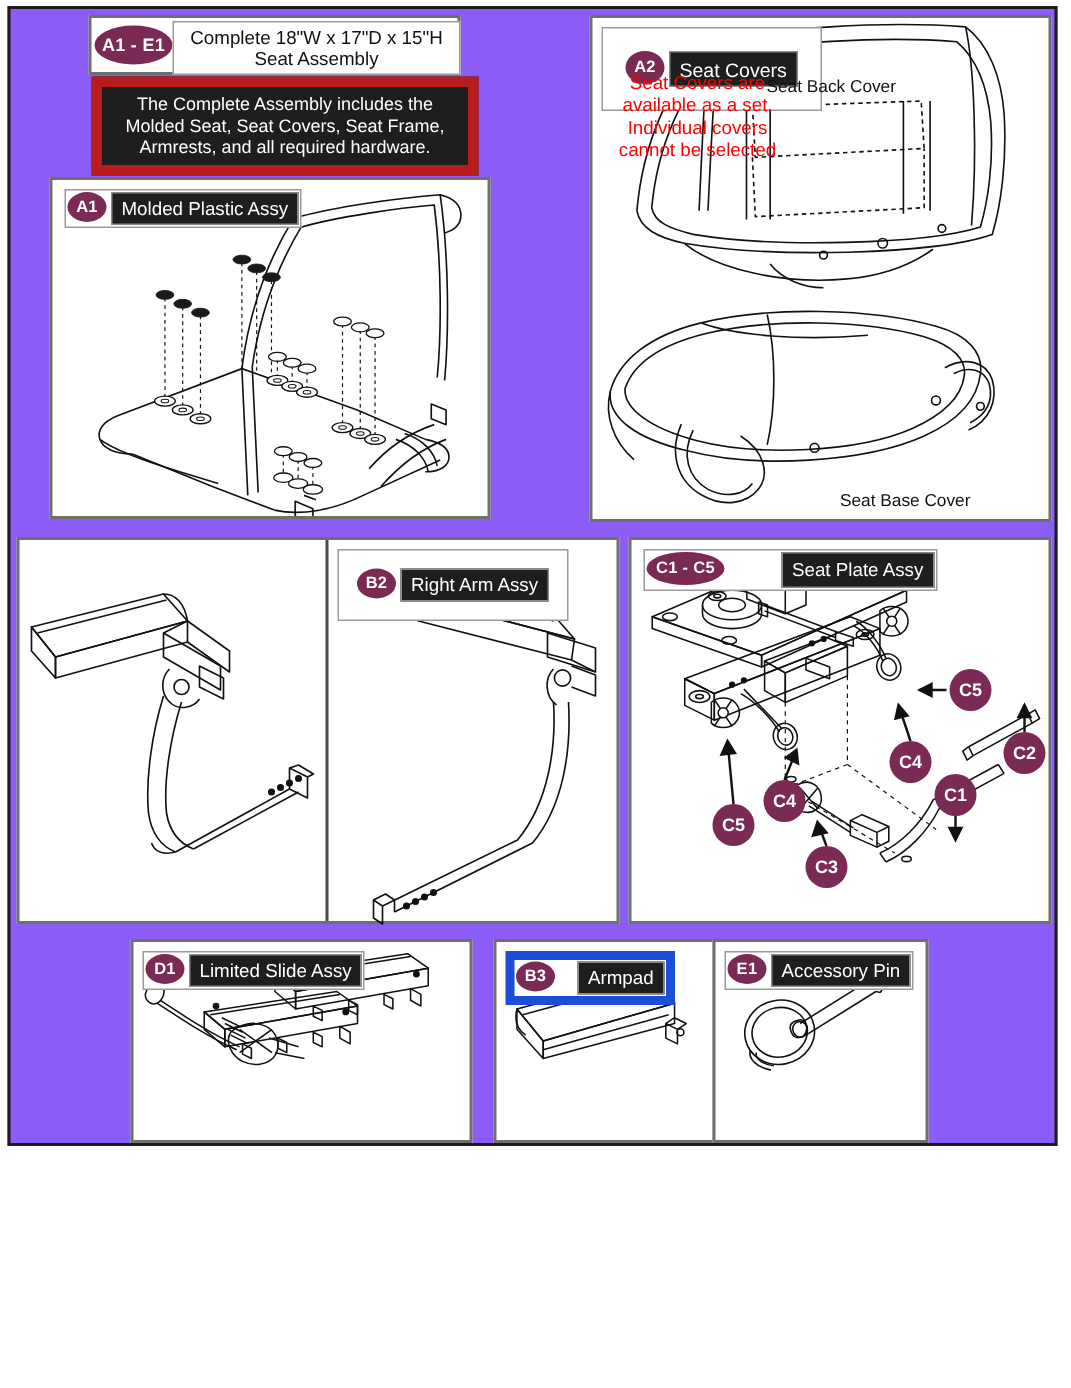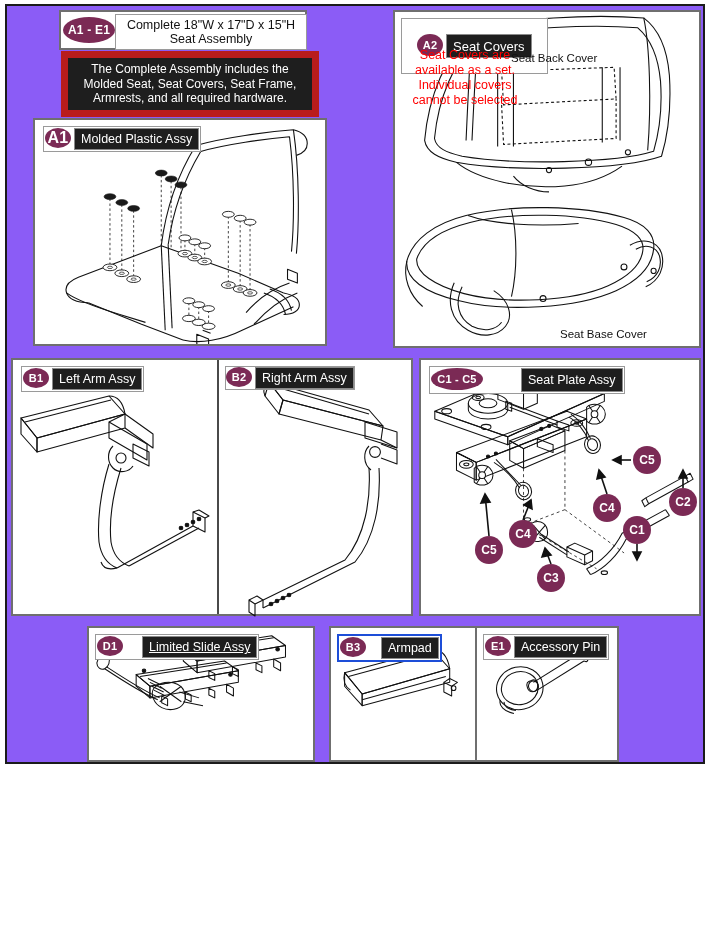--- a/index.html
+++ b/index.html
@@ -138,21 +138,21 @@
           <ellipse cx="196" cy="168" rx="2.6" ry="1.2"></ellipse>
             <ellipse cx="208" cy="172" rx="2.6" ry="1.2"></ellipse>
             <ellipse cx="218" cy="176" rx="2.6" ry="1.2"></ellipse>
           <ellipse cx="152" cy="136" rx="2.6" ry="1.2"></ellipse>
             <ellipse cx="162" cy="140" rx="2.6" ry="1.2"></ellipse>
             <ellipse cx="172" cy="144" rx="2.6" ry="1.2"></ellipse>
         </g>
       </svg>
     </div>
     <div class="labelgrp" style="left:8px;top:6px;height:22px;border:1px solid #9a9a9a;background:#fff;padding:1px;">
-      <div class="badge" style="width:26px;height:20px;font-size:16px;">A1</div>
+      <div class="badge" style="width:26px;height:20px;font-size:11px;">A1</div>
       <div class="capbox" style="height:20px;font-size:12.5px;margin-left:3px;">Molded Plastic Assy</div>
     </div>
   </div>
 
   <div class="panel" style="left:386px;top:4px;width:308px;height:338px;">
     <div class="art">
       <svg viewBox="0 0 308 338" preserveAspectRatio="none">
         <g fill="none" stroke="#111" stroke-width="1.1" stroke-linejoin="round">
 
           <path d="M30 130 C34 84 52 44 78 18 C118 6 200 2 252 6 C268 18 276 40 278 64 C280 96 276 126 270 146 C230 160 120 162 62 152 C44 148 32 142 30 130 Z"></path>
@@ -273,26 +273,22 @@
           <g fill="#111">
             <circle cx="52" cy="244" r="1.8"></circle>
               <circle cx="58" cy="241" r="1.8"></circle>
             <circle cx="64" cy="238" r="1.8"></circle>
               <circle cx="70" cy="235" r="1.8"></circle>
           </g>
         </g>
       </svg>
     </div>
 
-    <div class="labelgrp" style="left:8px;top:6px;height:22px;border:1px solid #9a9a9a;background:#fff;padding:1px;">
-      <div class="badge" style="width:26px;height:20px;font-size:11px;">B1</div>
-      <div class="capbox" style="height:20px;font-size:12.5px;margin-left:3px;">Left Arm Assy</div>
-    </div>
-
-    <div class="labelgrp" style="left:212px;top:6px;height:22px;border:1px solid #9a9a9a;background:#fff;padding:0;">
+
+    <div class="labelgrp" style="left:212px;top:6px;height:22px;border:1px solid #9a9a9a;background:#fff;padding:12px;">
       <div class="badge" style="width:26px;height:20px;font-size:11px;">B2</div>
       <div class="capbox" style="height:20px;font-size:12.5px;margin-left:3px;">Right Arm Assy</div>
     </div>
   </div>
 
   <div class="panel" style="left:412px;top:352px;width:282px;height:258px;">
     <div class="art">
       <svg viewBox="0 0 282 258" preserveAspectRatio="none">
         <g fill="none" stroke="#111" stroke-width="1.05" stroke-linejoin="round">
 
@@ -460,42 +456,42 @@
           <path d="M66 62 C72 56 82 54 90 58 C98 62 100 72 96 78 C92 84 82 86 74 82 C66 78 62 68 66 62 Z"></path>
           <path d="M72 60 L94 76 M94 60 L72 76"></path>
           <path d="M60 52 L72 58 M62 56 L74 62 M64 60 L76 66 M66 64 L78 70"></path>
           <path d="M92 66 L112 72"></path>
           <path d="M96 76 L116 80"></path>
         </g>
       </svg>
     </div>
     <div class="labelgrp" style="left:6px;top:6px;height:22px;border:1px solid #9a9a9a;background:#fff;padding:1px;">
       <div class="badge" style="width:26px;height:20px;font-size:11px;">D1</div>
-      <div class="capbox" style="height:20px;font-size:12.5px;margin-left:19px;text-decoration:underline;">Limited Slide Assy</div>
+      <div class="capbox" style="height:20px;font-size:12.5px;margin-left:3px;">Limited Slide Assy</div>
     </div>
   </div>
 
   <div class="panel" style="left:322px;top:620px;width:148px;height:136px;">
     <div class="art">
       <svg viewBox="0 0 148 136" preserveAspectRatio="none">
         <g fill="none" stroke="#111" stroke-width="1.05" stroke-linejoin="round">
           <path d="M14 46 L104 22 L122 42 L32 68 Z"></path>
           <path d="M14 46 L14 60 L32 80 L32 68 Z"></path>
           <path d="M32 68 L122 42 L122 56 L32 80 Z"></path>
           <path d="M18 50 L106 26"></path>
           <path d="M104 22 C114 22 120 30 122 42"></path>
           <path d="M14 46 C12 54 14 60 20 64"></path>
           <path d="M32 74 L118 50"></path>
           <path d="M116 56 L124 60 L124 70 L116 66 Z"></path>
           <path d="M116 56 L122 52 L130 56 L124 60"></path>
           <circle cx="126" cy="62" r="2.4"></circle>
         </g>
       </svg>
     </div>
-    <div class="labelgrp" style="left:6px;top:6px;height:22px;border:2px solid #1d4ed8;background:#fff;padding:1px;">
+    <div class="labelgrp" style="left:6px;top:6px;height:22px;border:6px solid #1d4ed8;background:#fff;padding:1px;">
       <div class="badge" style="width:26px;height:20px;font-size:11px;">B3</div>
       <div class="capbox" style="height:20px;font-size:12.5px;margin-left:15px;">Armpad</div>
     </div>
   </div>
 
   <div class="panel" style="left:468px;top:620px;width:144px;height:136px;">
     <div class="art">
       <svg viewBox="0 0 144 136" preserveAspectRatio="none">
         <g fill="none" stroke="#111" stroke-width="1.1" stroke-linejoin="round">
 

